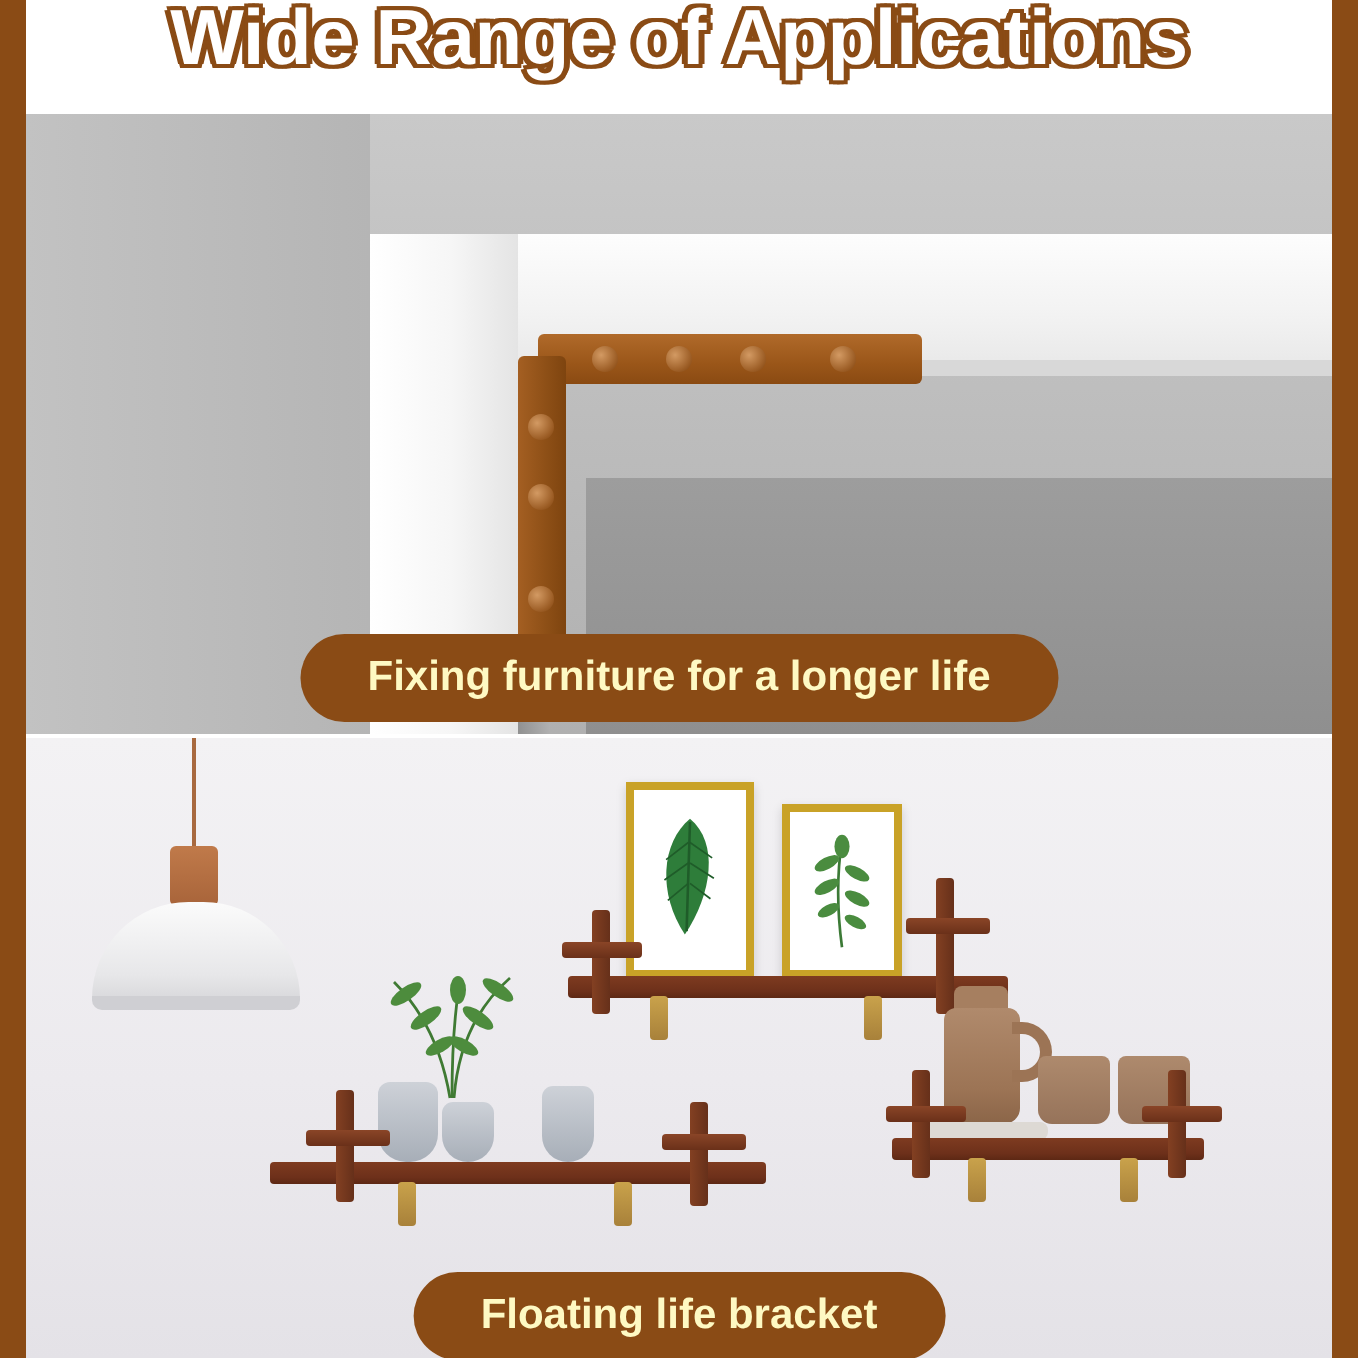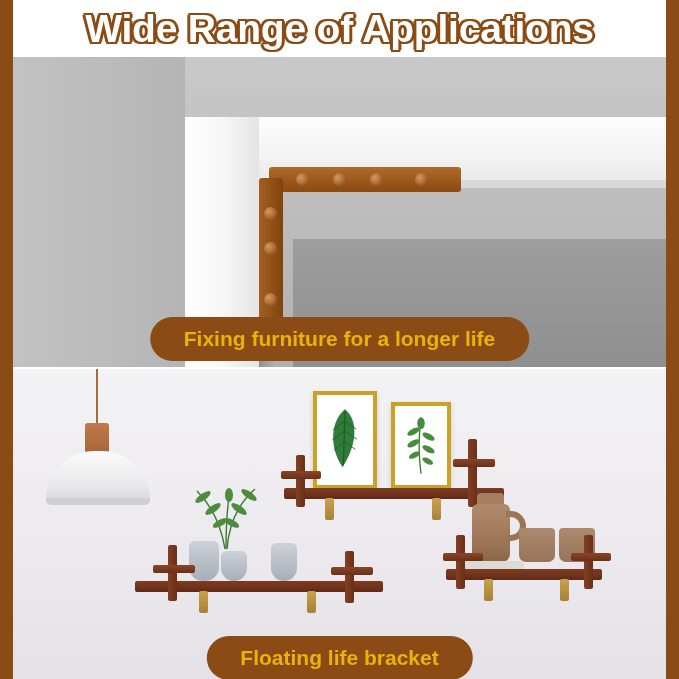--- a/index.html
+++ b/index.html
@@ -25,21 +25,21 @@
     border-bottom: 0;
   }
   
   .title-bar {
     position: absolute;
     left: 0; top: 0;
     width: 653px;
     height: 57px;
     background: #ffffff;
     display: flex;
-    align-items: center;
+    align-items: flex-start;
     justify-content: center;
   }
   .title-text {
     font-size: 39px;
     font-weight: bold;
     color: #ffffff;
     letter-spacing: -0.2px;
     line-height: 1;
     white-space: nowrap;
     text-shadow:
@@ -65,21 +65,21 @@
     background: #ffffff;
     z-index: 5;
   }
 
   
   .caption {
     position: absolute;
     left: 50%;
     transform: translateX(-50%);
     background: #8a4b15;
-    color: #eab308;
+    color: #fef9c3;
     font-size: 21px;
     font-weight: bold;
     border-radius: 22px;
     padding: 10px 34px;
     white-space: nowrap;
     z-index: 6;
     text-align: center;
   }
   .caption-top { top: 260px; }
   .caption-bottom { top: 267px; }

